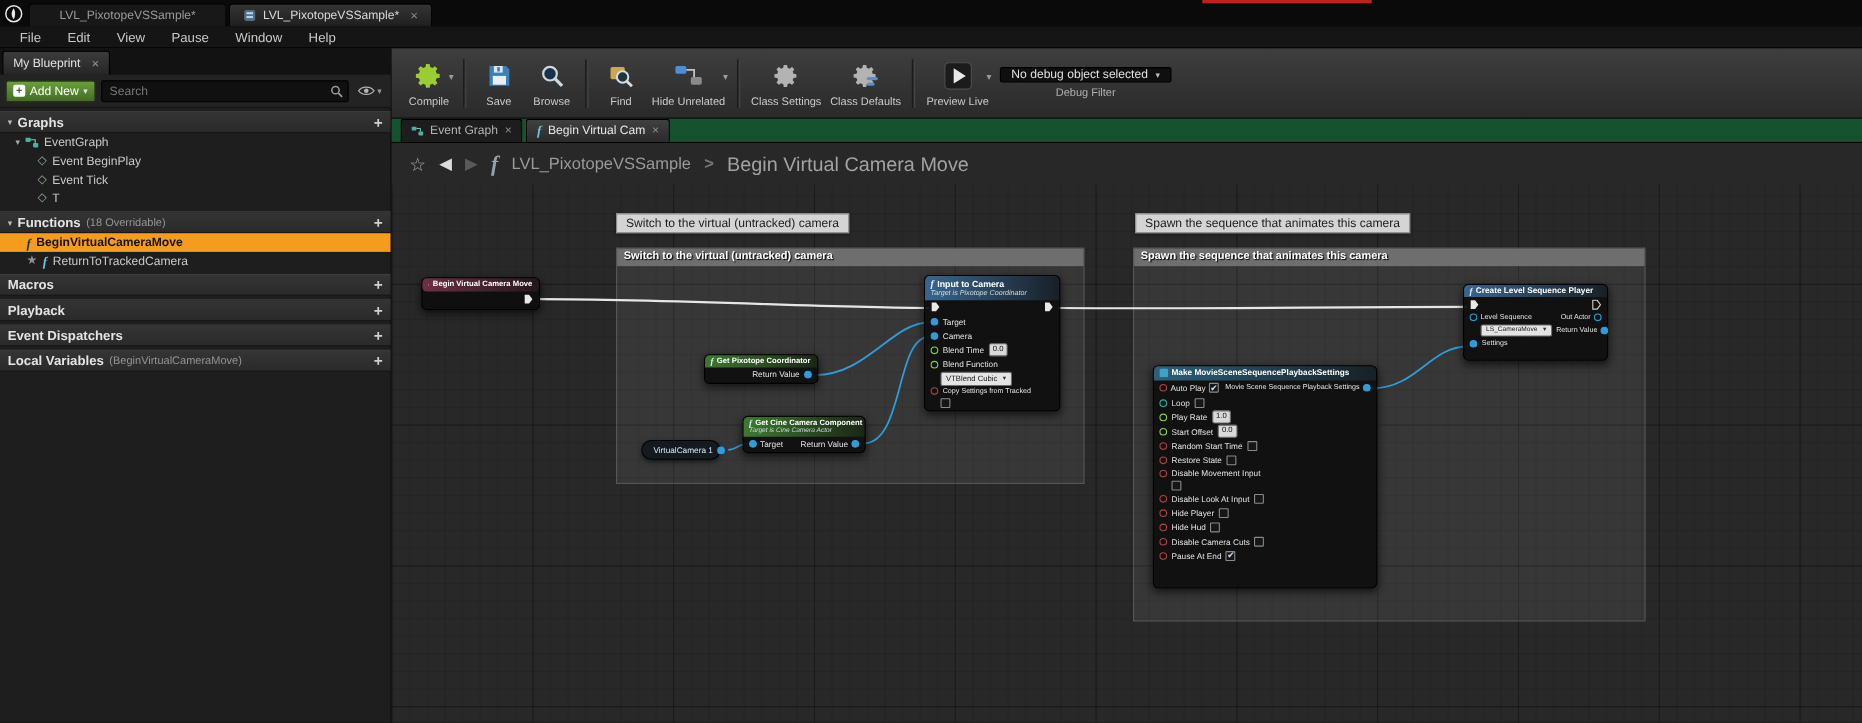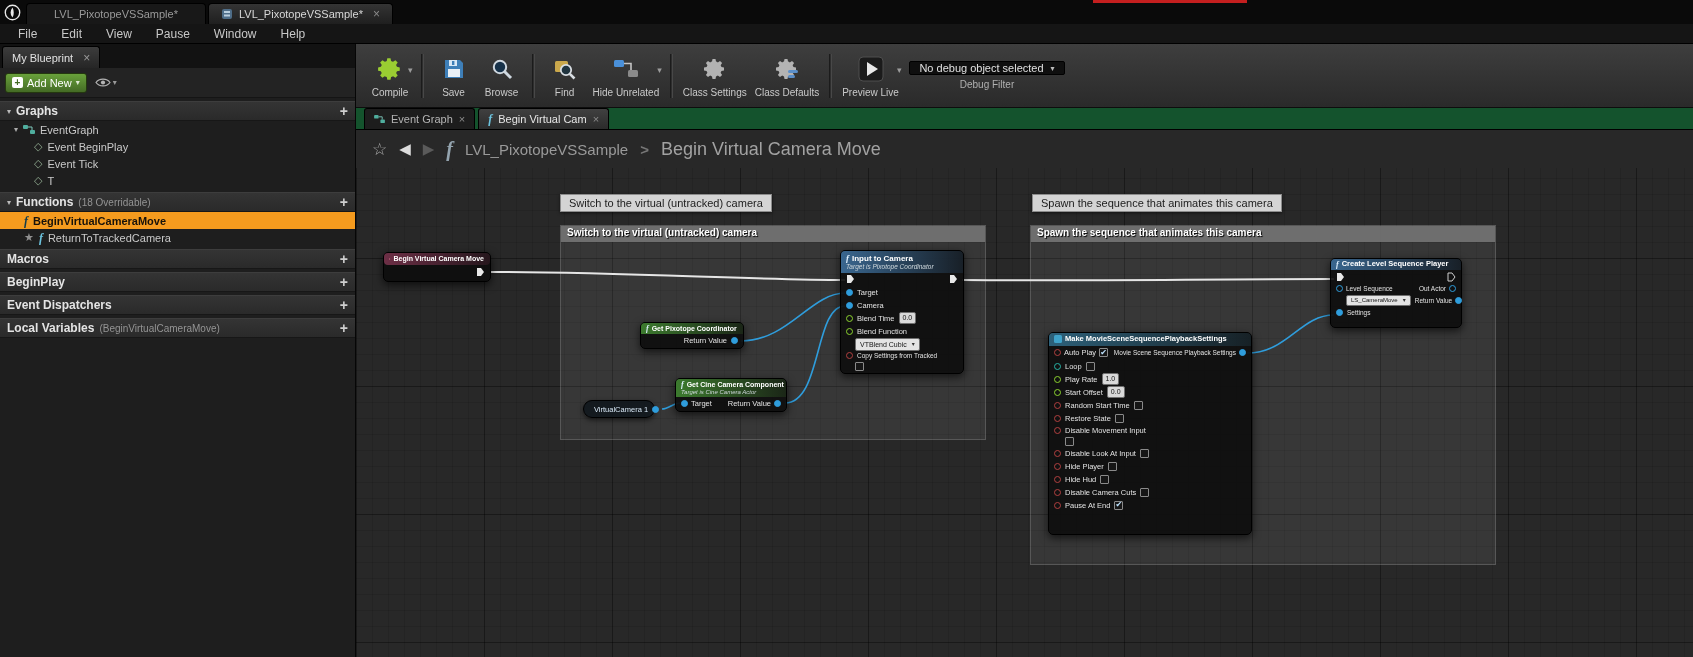--- a/index.html
+++ b/index.html
@@ -173,20 +173,27 @@
         <span>My Blueprint</span>
         <span class="x">×</span>
       </div>
     </div>
     <div class="bp-toolbar">
       <div class="add-new">
         <span class="pl">+</span>
         <span>Add New</span>
         <span class="cv">▾</span>
       </div>
+      <div class="searchwrap">
+        <input type="text" placeholder="Search" style="">
+        <svg width="12" height="12" viewBox="0 0 12 12">
+            <circle cx="5" cy="5" r="3.3" fill="none" stroke="#9a9a9a" stroke-width="1.4"></circle>
+            <line x1="7.6" y1="7.6" x2="11" y2="11" stroke="#9a9a9a" stroke-width="1.6"></line>
+          </svg>
+      </div>
       <div class="eye-btn">
         <svg width="16" height="11" viewBox="0 0 16 11">
             <path d="M1 5.5 C4 1,12 1,15 5.5 C12 10,4 10,1 5.5z" fill="none" stroke="#b4b4b4" stroke-width="1.2"></path>
             <circle cx="8" cy="5.5" r="2.1" fill="#b4b4b4"></circle>
           </svg>
         <span class="cv">▾</span>
       </div>
     </div>
 
     <div class="sec-h">
@@ -232,21 +239,21 @@
       <span class="stico">★</span>
       <span class="fico">f</span>
       <span>ReturnToTrackedCamera</span>
     </div>
 
     <div class="sec-h">
       <span class="t">Macros</span>
       <span class="plus">+</span>
     </div>
     <div class="sec-h">
-      <span class="t">BeginPlay</span>
+      <span class="t">Playback</span>
       <span class="plus">+</span>
     </div>
     <div class="sec-h">
       <span class="t">Event Dispatchers</span>
       <span class="plus">+</span>
     </div>
     <div class="sec-h">
       <span class="t">Local Variables</span>
       <span class="m">(BeginVirtualCameraMove)</span>
       <span class="plus">+</span>

